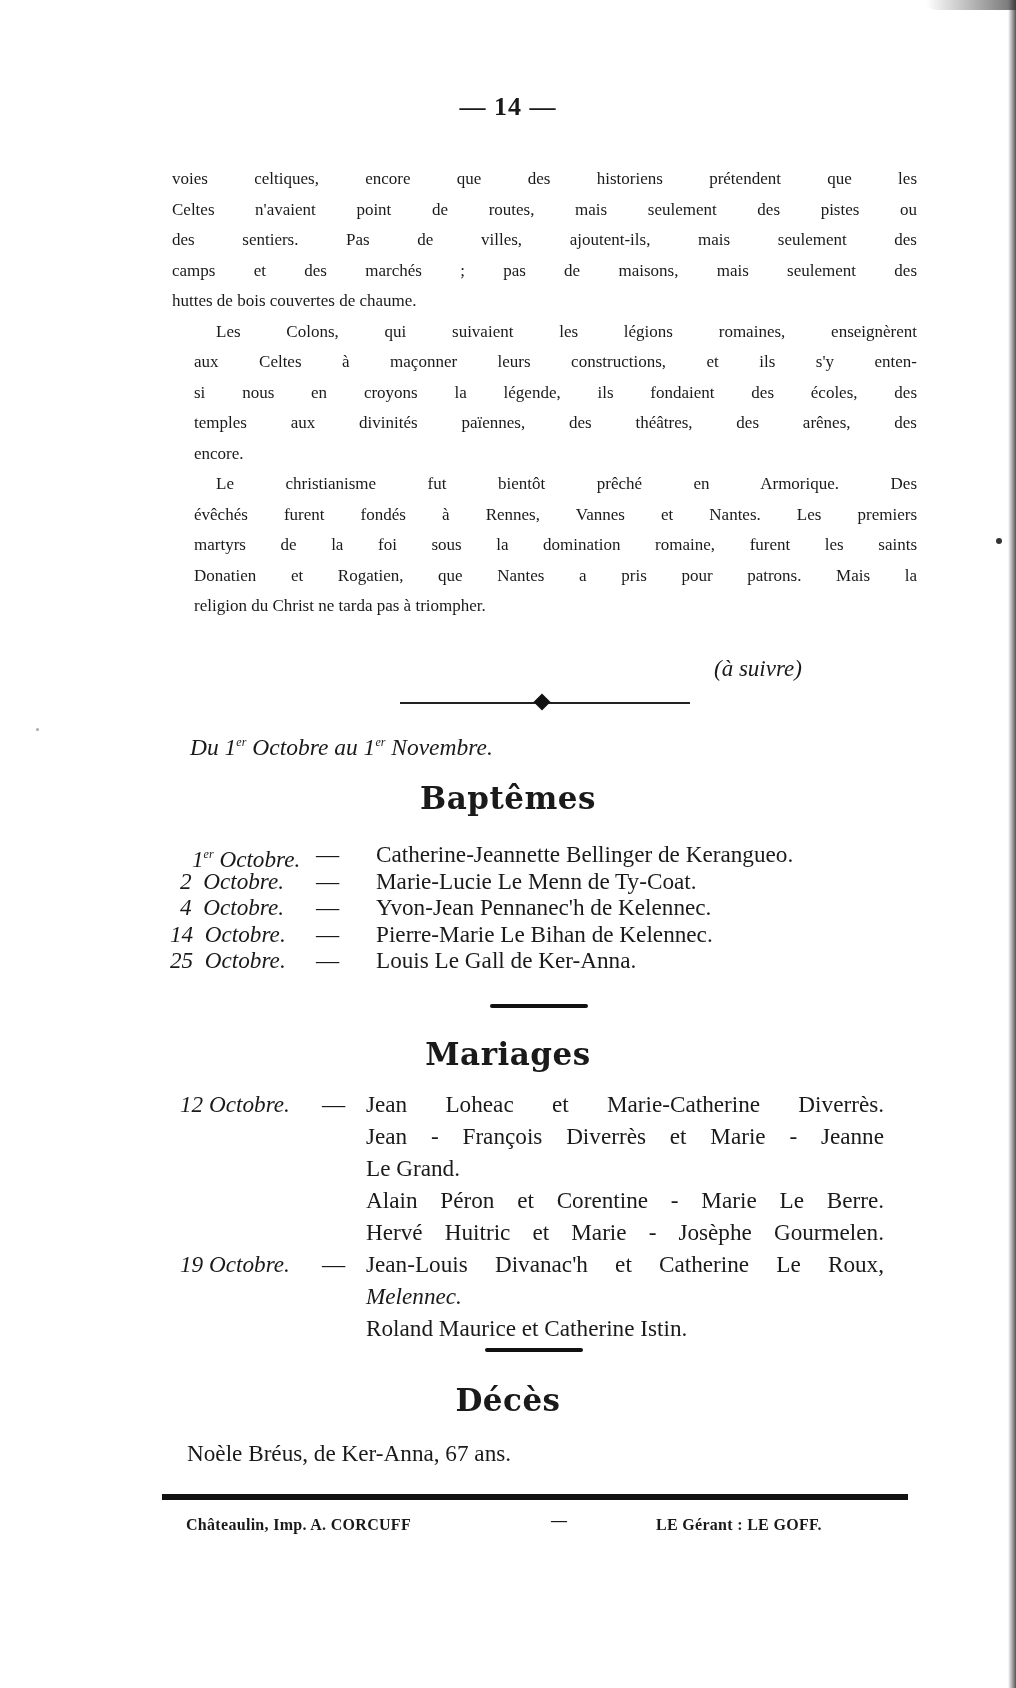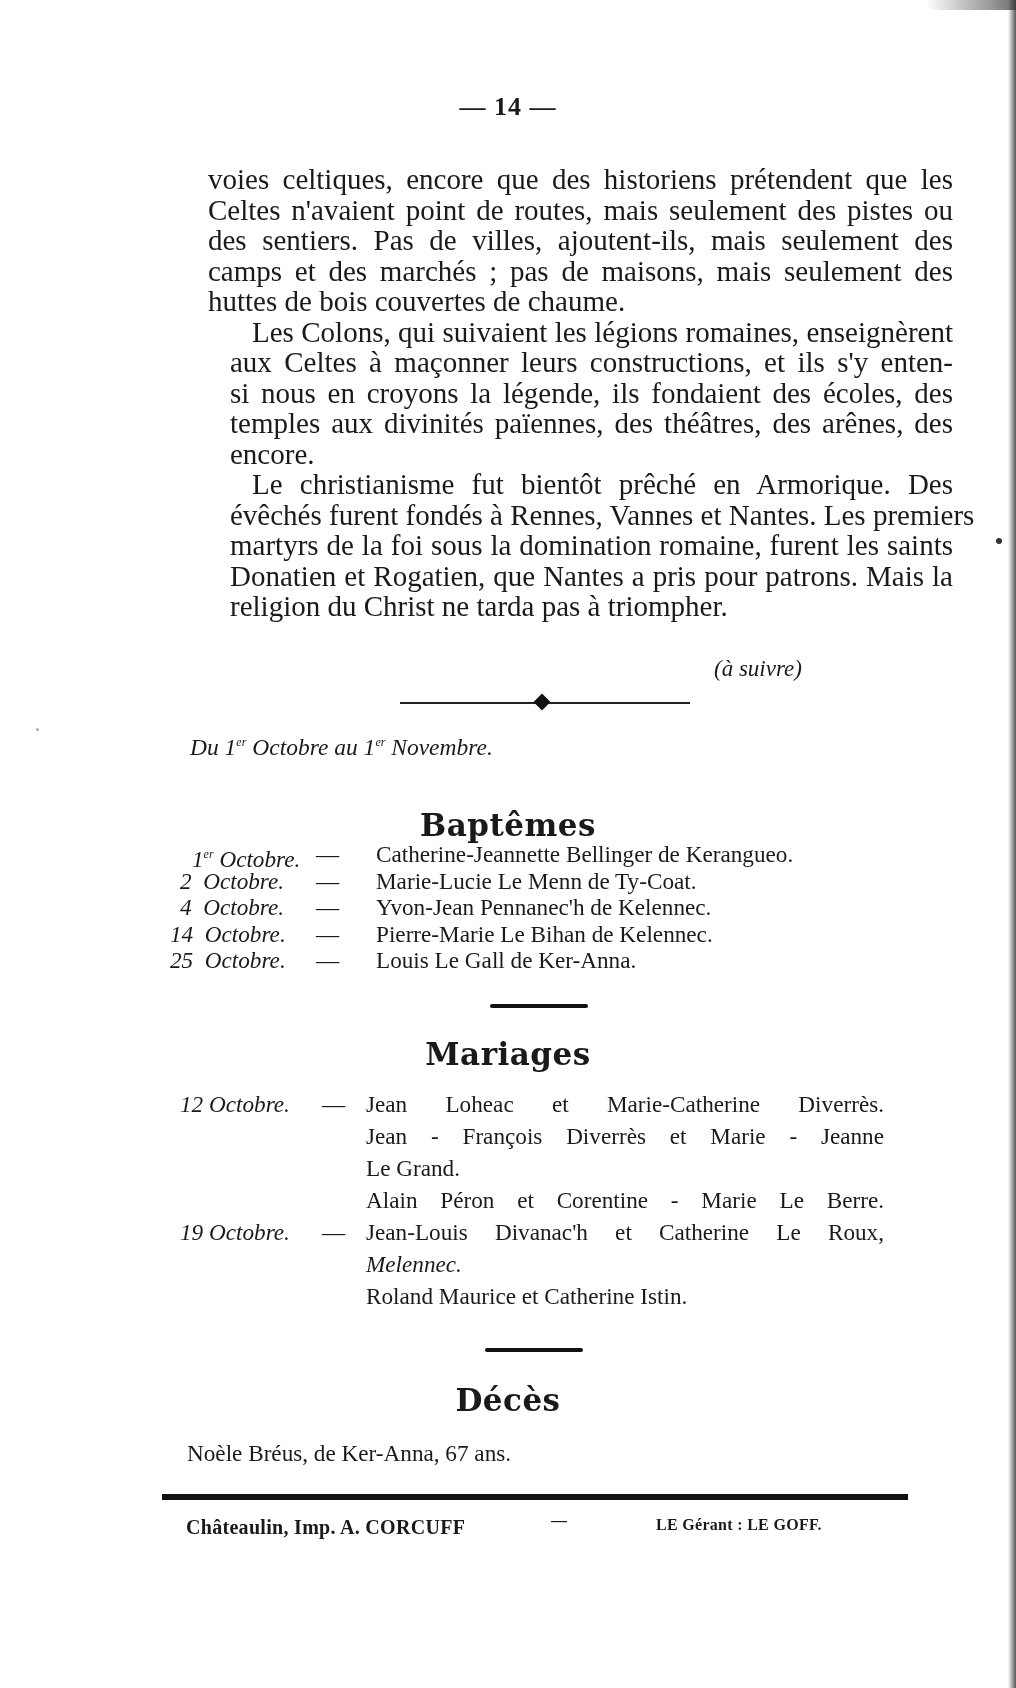--- a/index.html
+++ b/index.html
@@ -59,24 +59,23 @@
       text-align: center;
       font-size: 26px;
       font-weight: bold;
       letter-spacing: 1px;
     }
     .body-text {
       position: absolute;
       left: 172px;
       top: 164px;
       width: 745px;
-      font-size: 29px;
+      font-size: 17px;
       line-height: 30.5px;
       text-align: justify;
-      margin-left: 36px;
     }
     .body-text p {
       margin: 0;
       text-indent: 0;
     }
     .body-text p.indent {
       text-indent: 22px;
     }
     .line {
       display: block;
@@ -179,21 +178,21 @@
       left: 162px;
       top: 1494px;
       width: 746px;
       height: 6px;
       background: #111;
     }
     .footer-left {
       position: absolute;
       left: 186px;
       top: 1516px;
-      font-size: 20px;
+      font-size: 16px;
       font-weight: bold;
       letter-spacing: 0.3px;
     }
     .footer-sep {
       position: absolute;
       left: 551px;
       top: 1512px;
       font-size: 16px;
       font-weight: bold;
     }
@@ -242,21 +241,21 @@
 
 <div class="suivre">(à suivre)</div>
 
 <div class="ornament">
   <div class="rule"></div>
   <div class="diamond"></div>
 </div>
 
 <div class="period-heading"><span>Du 1</span><sup>er</sup><span> Octobre au 1</span><sup>er</sup><span> Novembre.</span></div>
 
-<div class="section-title" style="top:807px">Baptêmes</div>
+<div class="section-title" style="top:780px">Baptêmes</div>
 
 <div class="entries" style="left:172px; top:840px; width:760px">
   <div class="entry-row">
     <span class="date" style="left:20px"><span>1</span><sup>er</sup> <span>Octobre.</span></span>
     <span class="dash" style="left:144px">—</span>
     <span class="name" style="left:204px">Catherine-Jeannette Bellinger de Kerangueo.</span>
   </div>
   <div class="entry-row">
     <span class="date" style="left:8px"><span>2</span>&nbsp; <span>Octobre.</span></span>
     <span class="dash" style="left:144px">—</span>
@@ -290,20 +289,23 @@
     <span class="name" style="left:194px; width:518px; text-align:justify; text-align-last:justify">Jean Loheac et Marie-Catherine Diverrès.</span>
   </div>
   <div class="entry-row" style="height:32px">
     <span class="name" style="left:194px; width:518px; text-align:justify; text-align-last:justify">Jean - François Diverrès et Marie - Jeanne</span>
   </div>
   <div class="entry-row" style="height:32px">
     <span class="name" style="left:194px">Le Grand.</span>
   </div>
   <div class="entry-row" style="height:32px">
     <span class="name" style="left:194px; width:518px; text-align:justify; text-align-last:justify">Alain Péron et Corentine - Marie Le Berre.</span>
+  </div>
+  <div class="entry-row" style="height:32px">
+    <span class="name" style="left:194px; width:518px; text-align:justify; text-align-last:justify">Hervé Huitric et Marie - Josèphe Gourmelen.</span>
   </div>
   <div class="entry-row" style="height:32px">
     <span class="date" style="left:8px">19 Octobre.</span>
     <span class="dash" style="left:150px">—</span>
     <span class="name" style="left:194px; width:518px; text-align:justify; text-align-last:justify">Jean-Louis Divanac'h et Catherine Le Roux,</span>
   </div>
   <div class="entry-row" style="height:32px">
     <span class="name italic" style="left:194px">Melennec.</span>
   </div>
   <div class="entry-row" style="height:32px">

